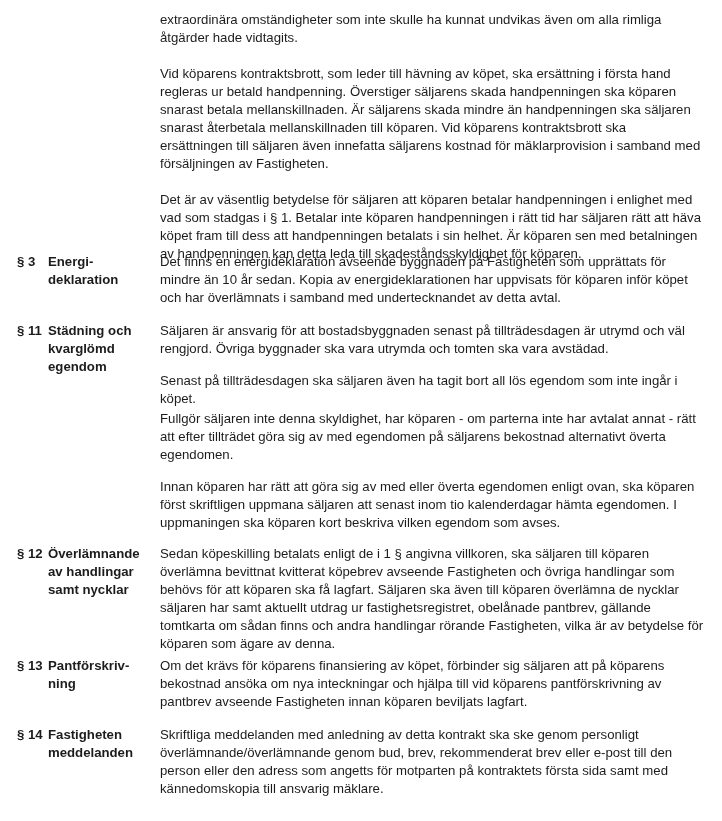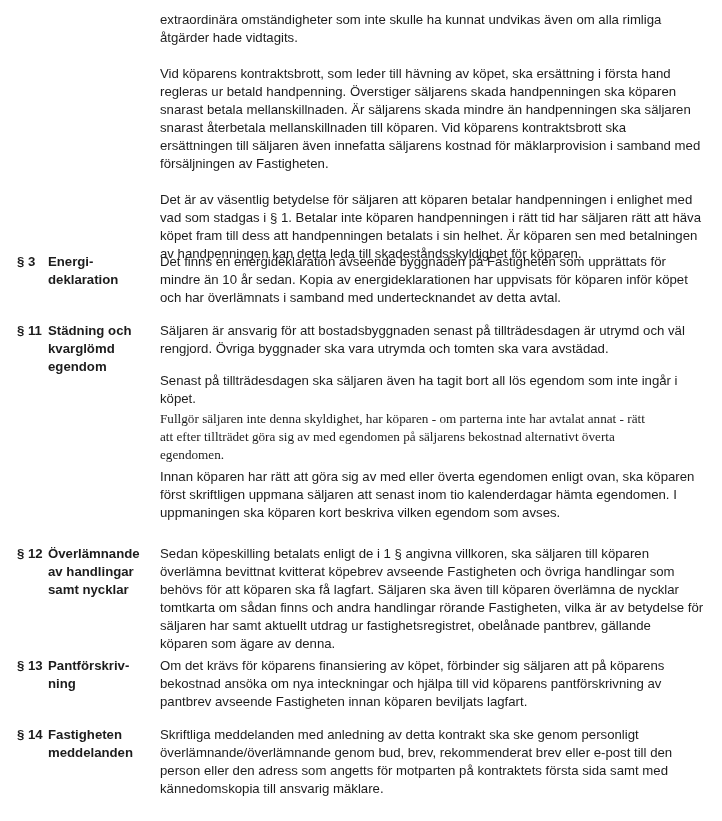--- a/index.html
+++ b/index.html
@@ -108,21 +108,21 @@
     </div>
     <div class="body">
       <p style="margin-bottom:14px;">
         <span class="line">Säljaren är ansvarig för att bostadsbyggnaden senast på tillträdesdagen är utrymd och väl</span>
         <span class="line">rengjord. Övriga byggnader ska vara utrymda och tomten ska vara avstädad.</span>
       </p>
       <p style="margin-bottom:2px;">
         <span class="line">Senast på tillträdesdagen ska säljaren även ha tagit bort all lös egendom som inte ingår i</span>
         <span class="line">köpet.</span>
       </p>
-      <p style="margin-bottom:4px;font-family:Liberation Serif, serif;">
+      <p style="margin-bottom:14px;">
         <span class="line">Fullgör säljaren inte denna skyldighet, har köparen - om parterna inte har avtalat annat - rätt</span>
         <span class="line">att efter tillträdet göra sig av med egendomen på säljarens bekostnad alternativt överta</span>
         <span class="line">egendomen.</span>
       </p>
       <p>
         <span class="line">Innan köparen har rätt att göra sig av med eller överta egendomen enligt ovan, ska köparen</span>
         <span class="line">först skriftligen uppmana säljaren att senast inom tio kalenderdagar hämta egendomen. I</span>
         <span class="line">uppmaningen ska köparen kort beskriva vilken egendom som avses.</span>
       </p>
     </div>
@@ -133,22 +133,22 @@
     <div class="title">
       <span>Överlämnande</span>
       <span>av handlingar</span>
       <span>samt nycklar</span>
     </div>
     <div class="body">
       <p>
         <span class="line">Sedan köpeskilling betalats enligt de i 1 § angivna villkoren, ska säljaren till köparen</span>
         <span class="line">överlämna bevittnat kvitterat köpebrev avseende Fastigheten och övriga handlingar som</span>
         <span class="line">behövs för att köparen ska få lagfart. Säljaren ska även till köparen överlämna de nycklar</span>
+        <span class="line">säljaren har samt aktuellt utdrag ur fastighetsregistret, obelånade pantbrev, gällande</span>
         <span class="line">tomtkarta om sådan finns och andra handlingar rörande Fastigheten, vilka är av betydelse för</span>
-        <span class="line">säljaren har samt aktuellt utdrag ur fastighetsregistret, obelånade pantbrev, gällande</span>
         <span class="line">köparen som ägare av denna.</span>
       </p>
     </div>
   </div>
 
   <div class="block" style="top:657px;">
     <div class="num">§ 13</div>
     <div class="title">
       <span>Pantförskriv-</span>
       <span>ning</span>

